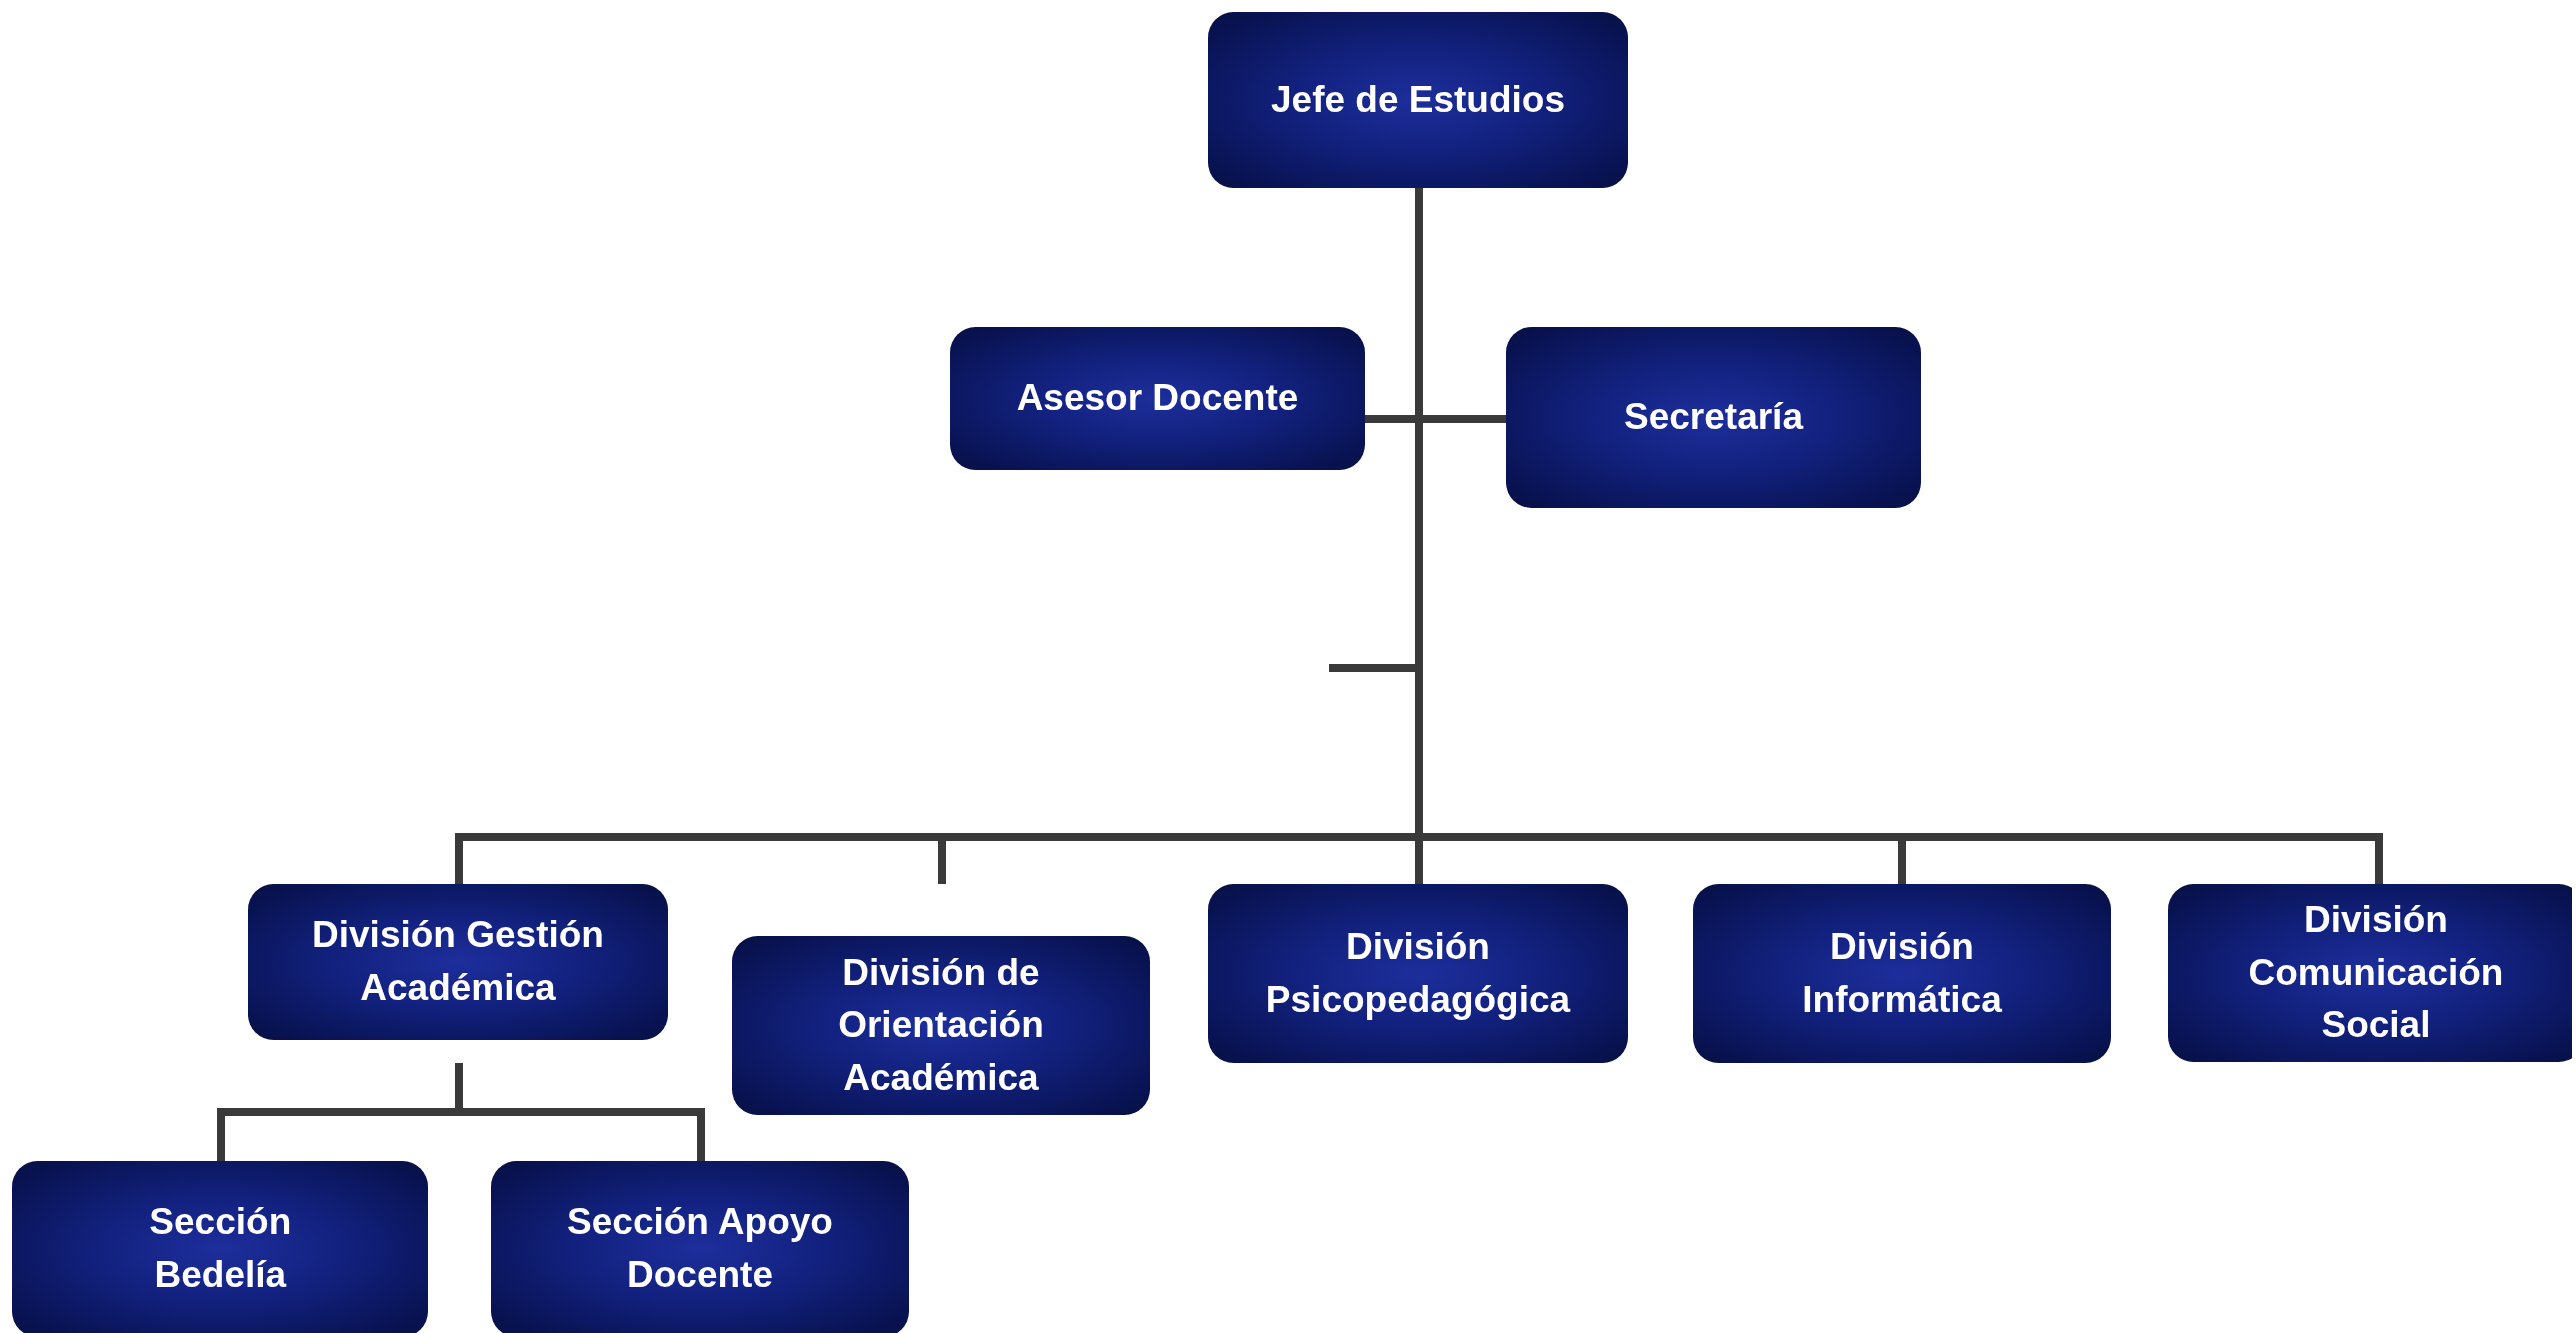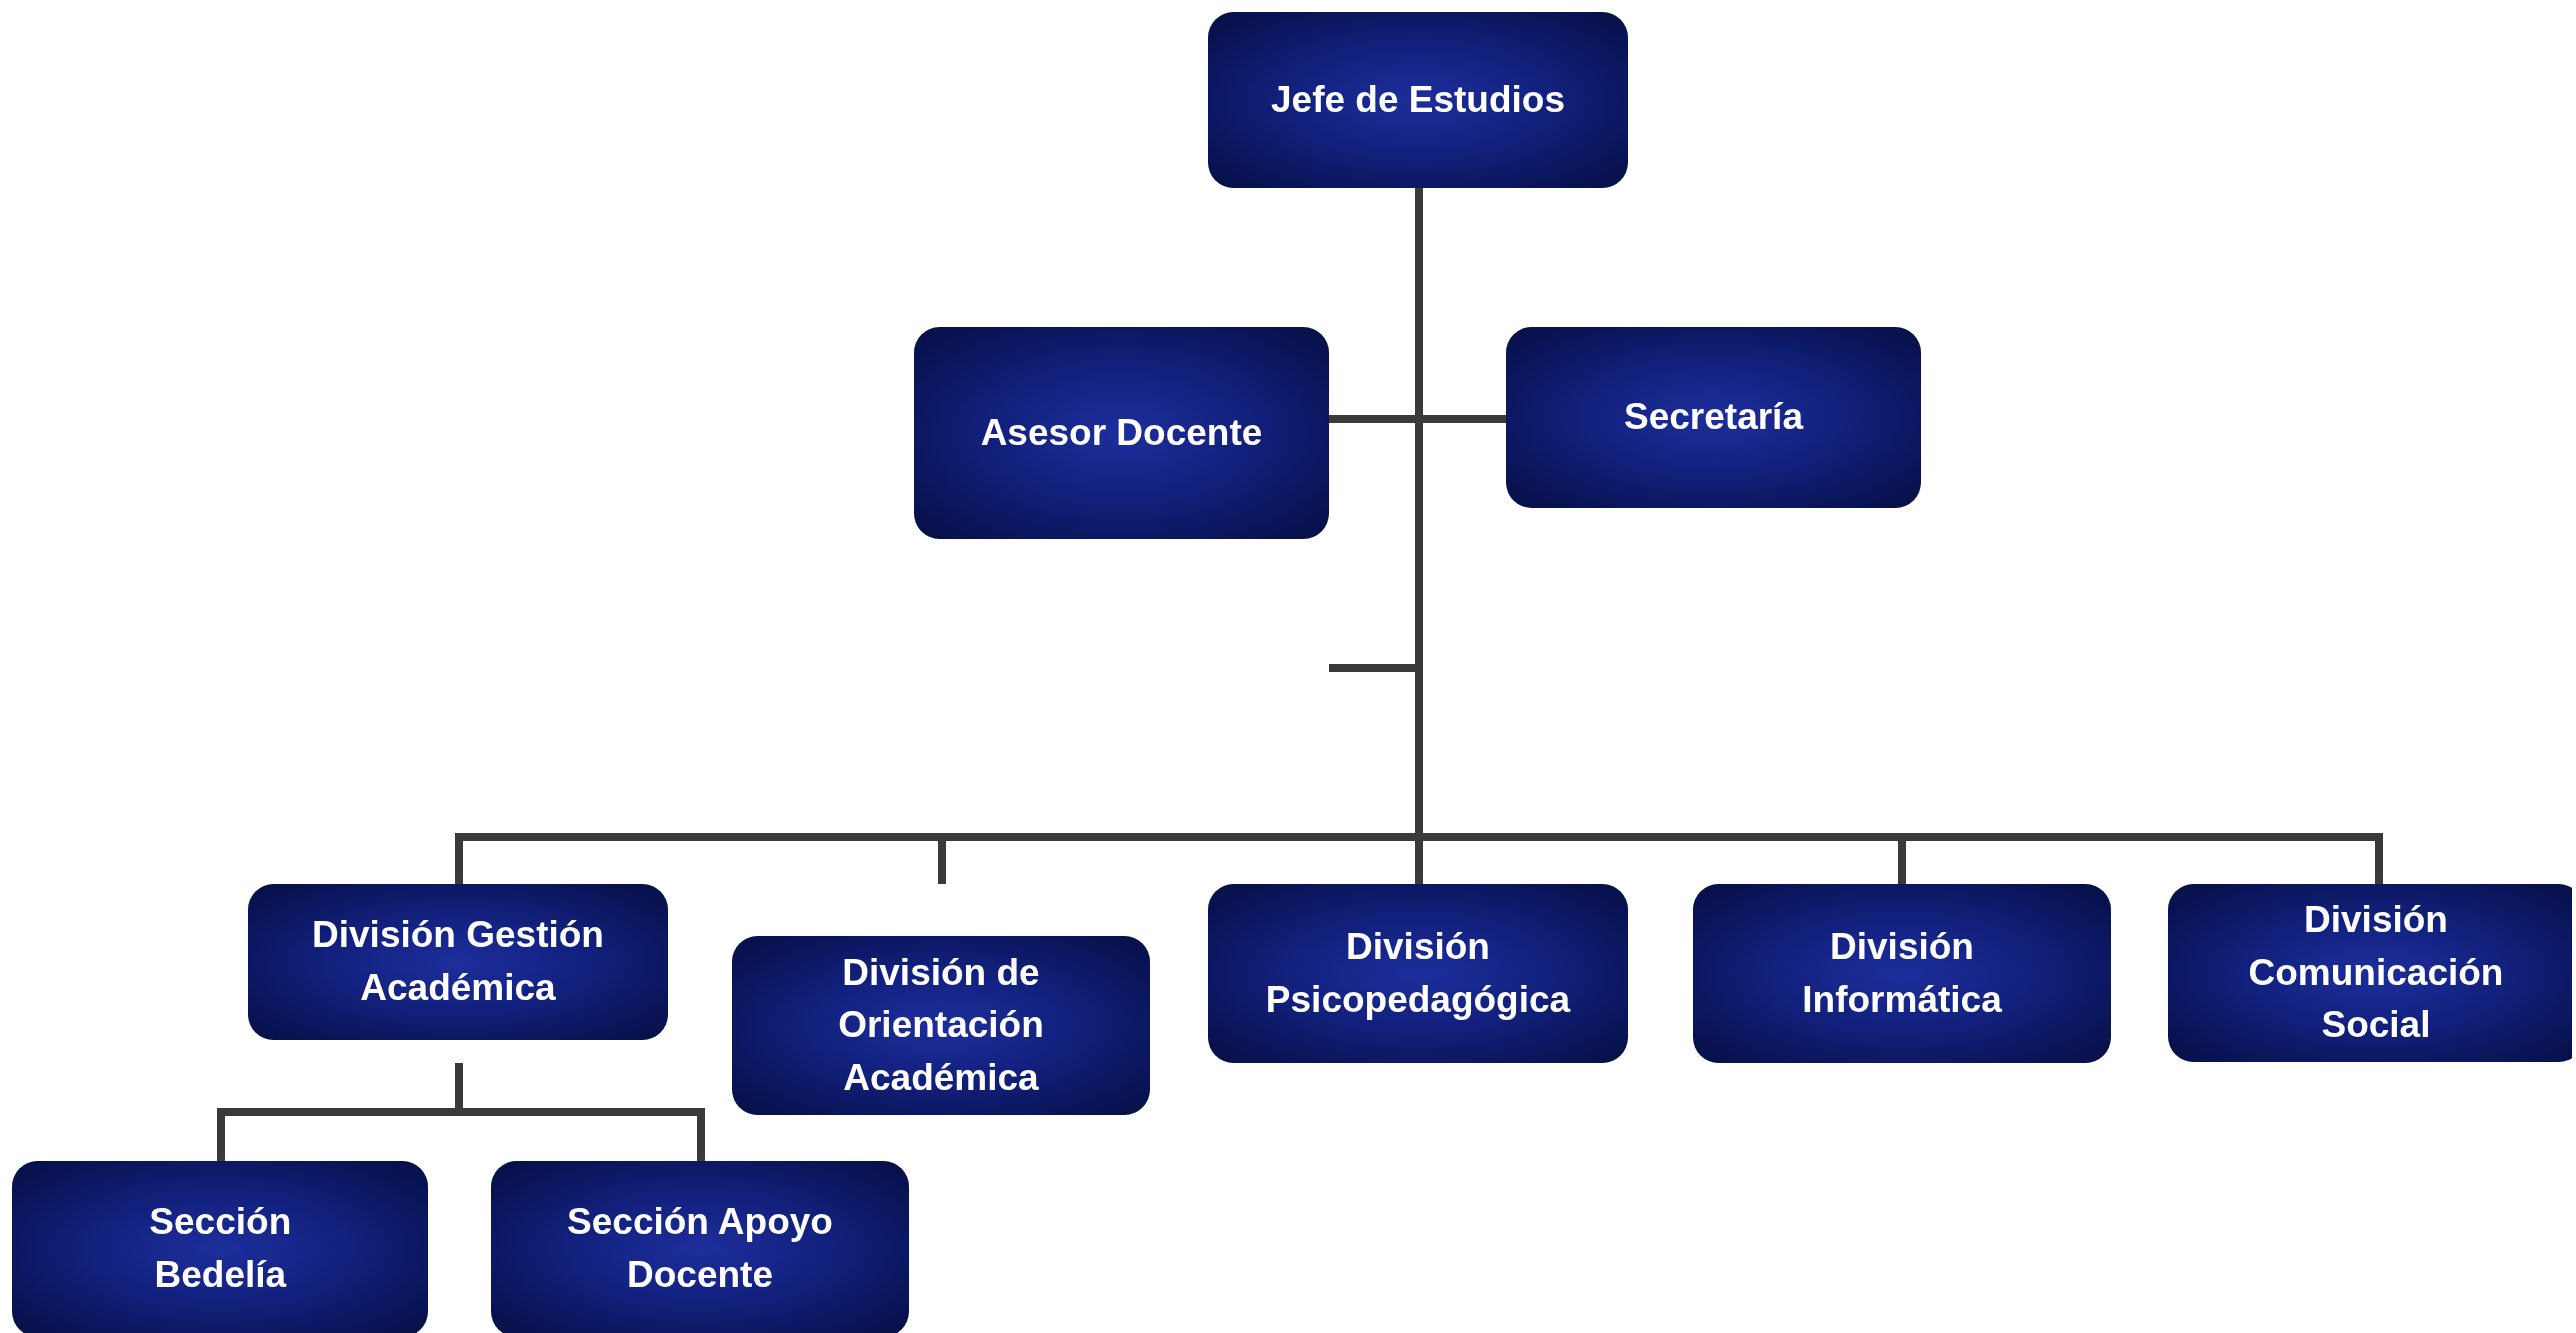--- a/index.html
+++ b/index.html
@@ -37,21 +37,21 @@
     font-size:37px;
     line-height:1.42;
     white-space:pre-line;
   }
   .connector{
     position:absolute;
     background:var(--line-color);
   }
   
   #node-jefe          {left:1200px; top:4.3px;    width:420px; height:176px;}
-  #node-asesor        {left:906px; top:319px;  width:415px; height:212px;}
+  #node-asesor        {left:942px; top:319px;  width:415px; height:143px;}
   #node-secretaria    {left:1498px; top:319px;  width:415px; height:181px;text-align:right;}
   #node-consejo       {left:906px; top:569px; width:415px; height:181px;}
   #node-gestion       {left:240px;  top:876px; width:420px; height:156px;}
   #node-orientacion   {left:724px; top:928px; width:418px; height:179px;}
   #node-psicopedagogica{left:1200px;top:876px; width:420px; height:179px;}
   #node-informatica   {left:1685px; top:876px; width:418px; height:179px;}
   #node-comunicacion  {left:2160px; top:876px; width:416px; height:178px;}
   #node-bedelia       {left:4.3px;    top:1153px; width:416px; height:176px;}
   #node-apoyo         {left:483px;  top:1153px; width:418px; height:176px;}
   

